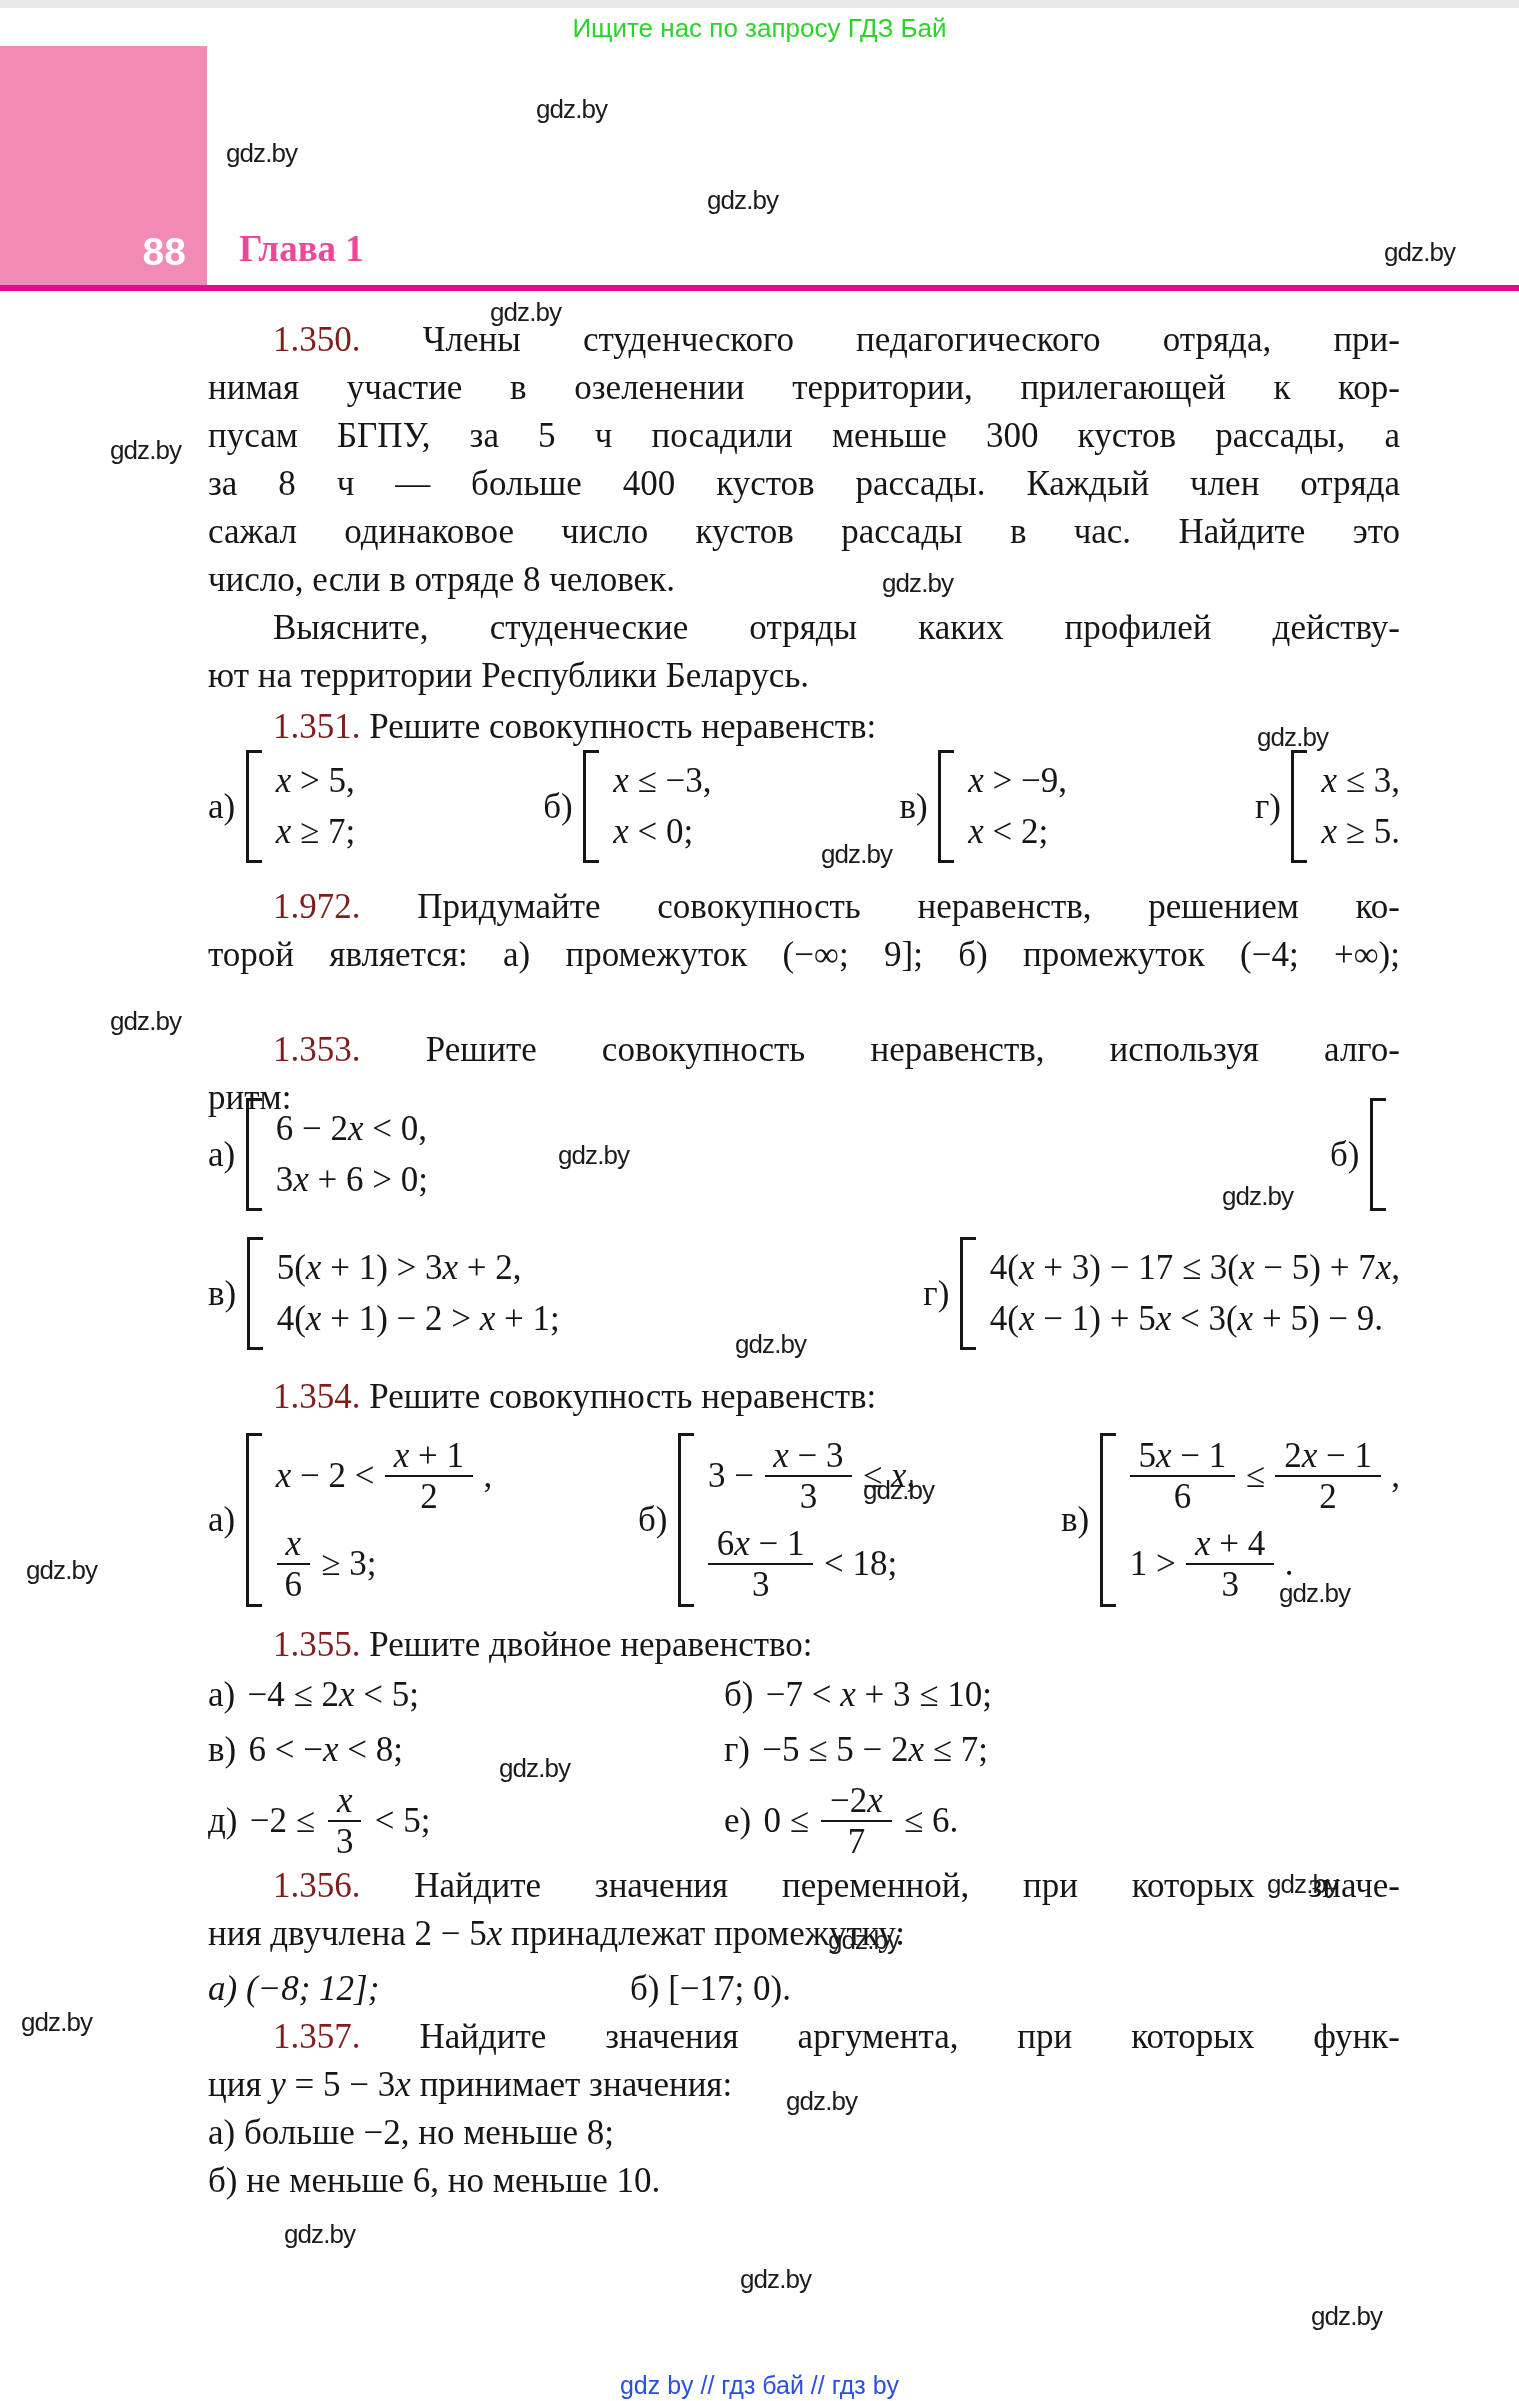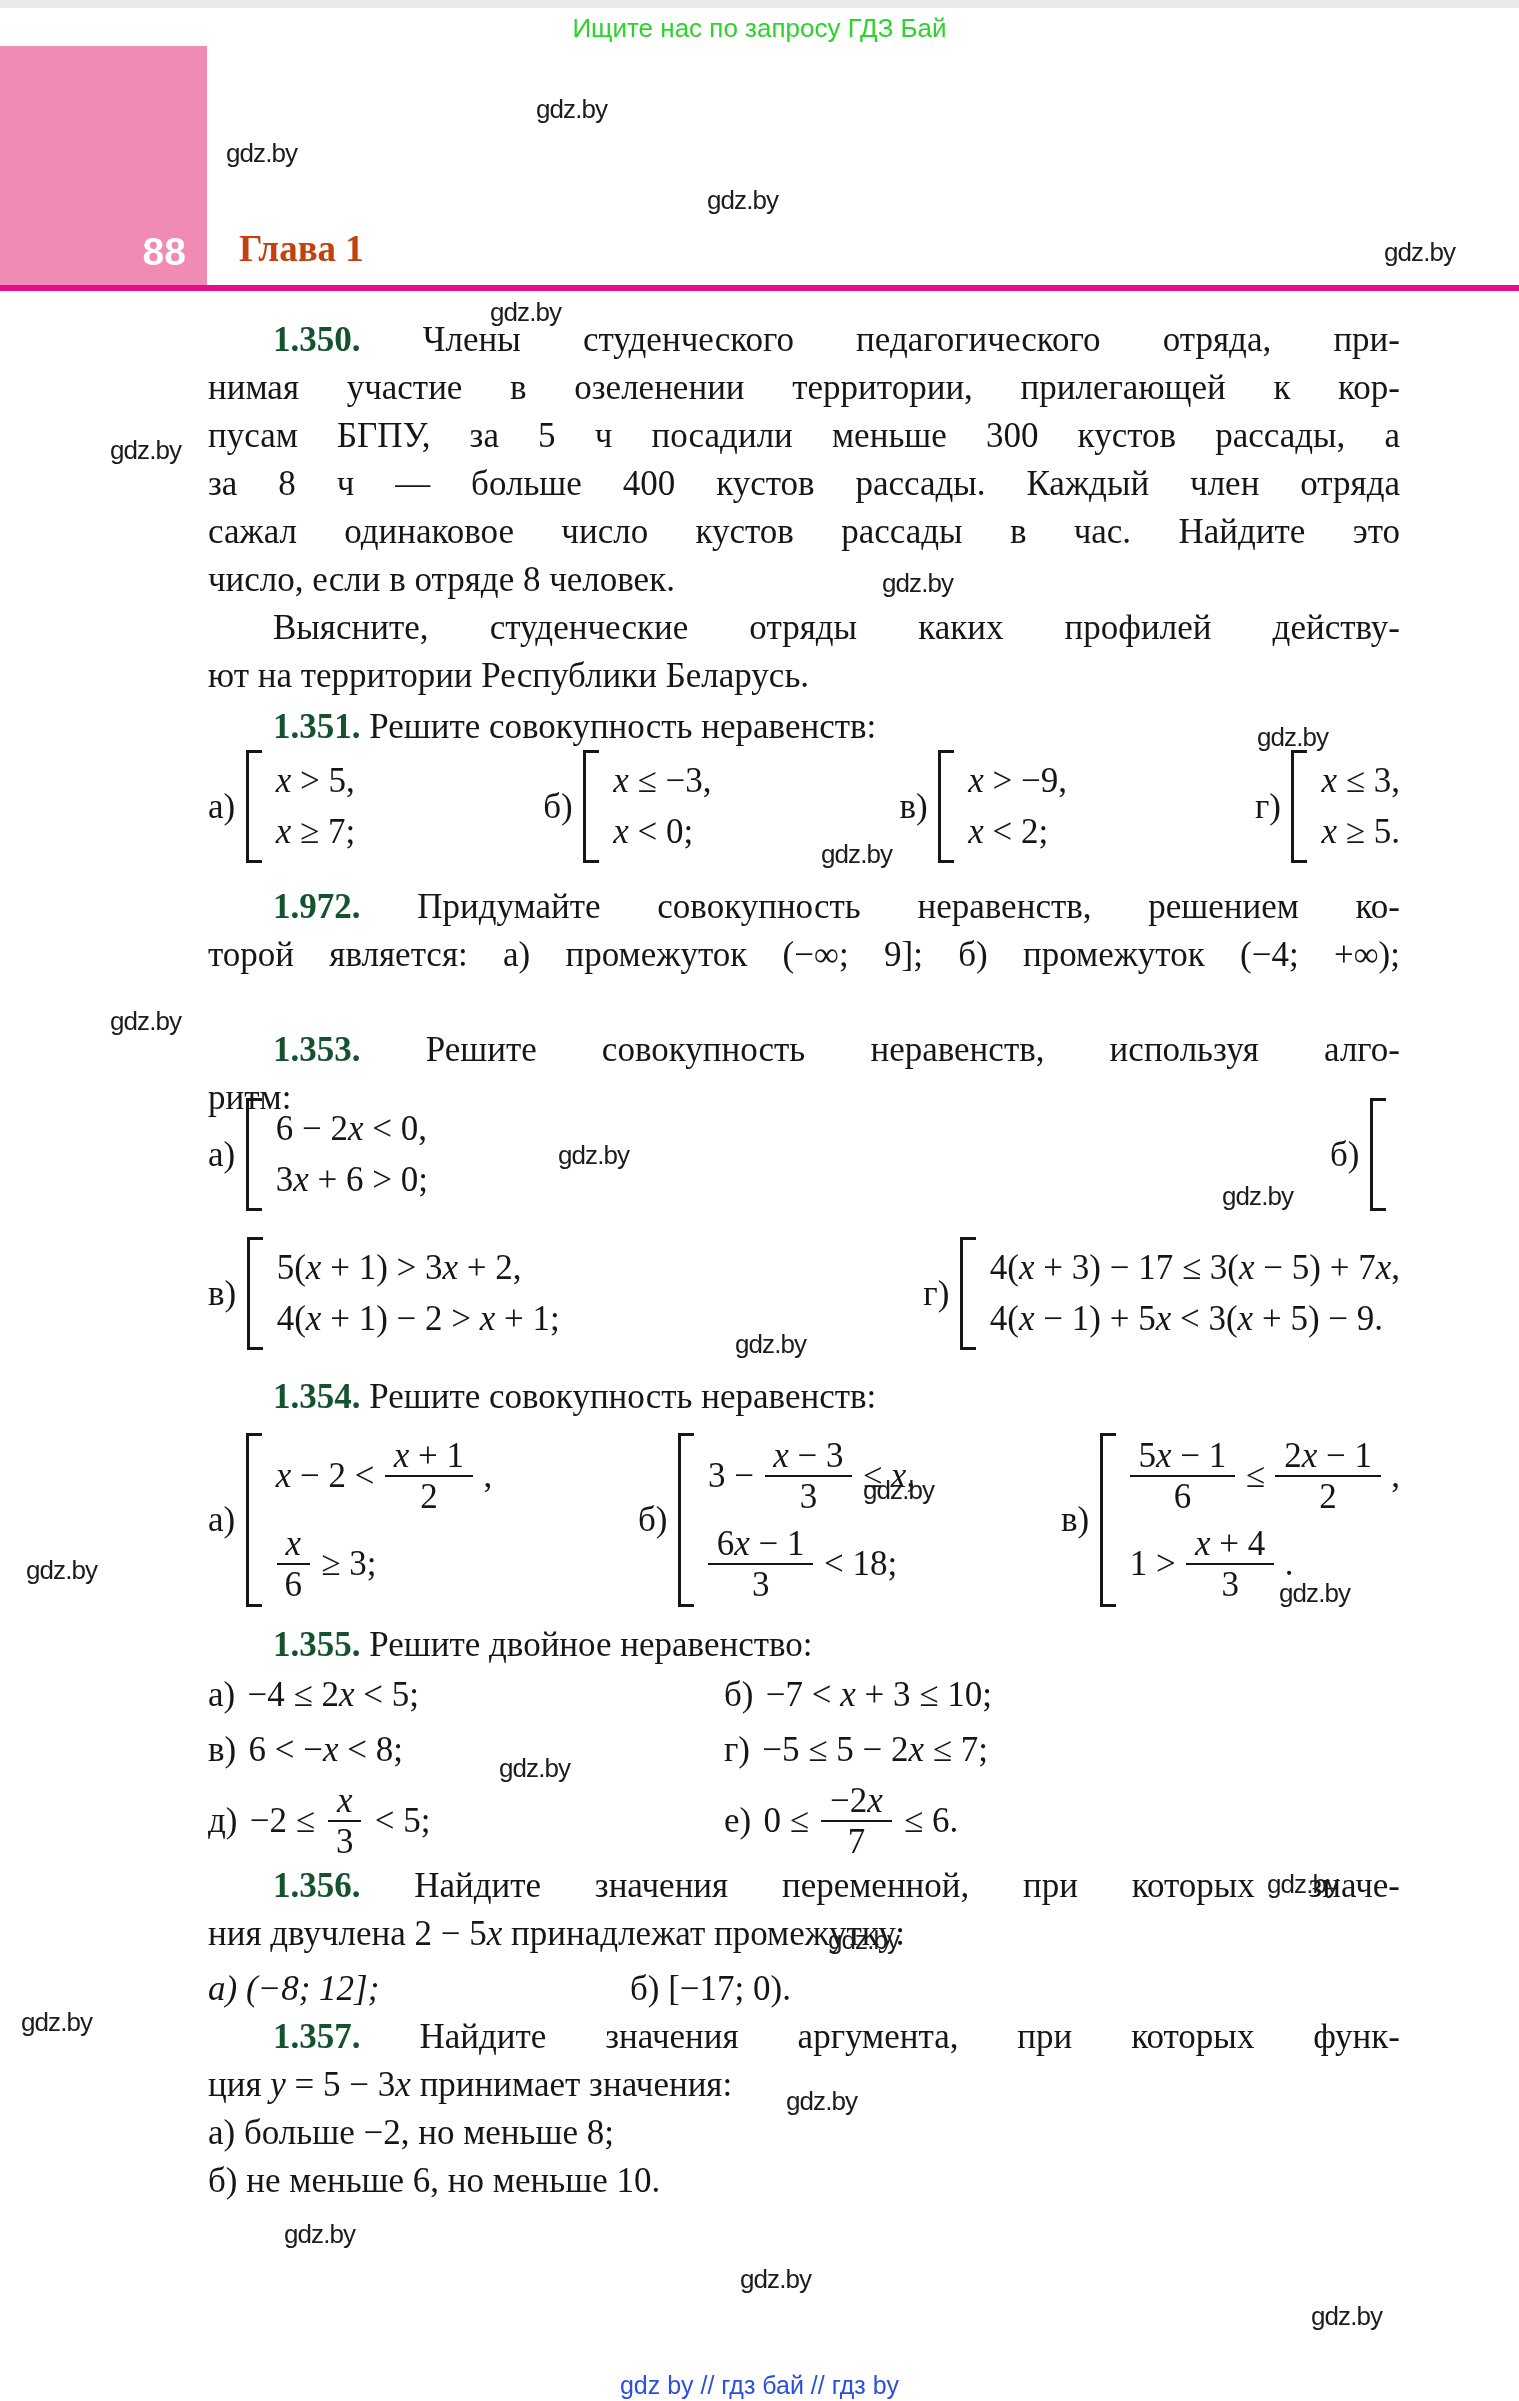--- a/index.html
+++ b/index.html
@@ -12,28 +12,28 @@
     position:absolute; top:5.3px; left:0; width:100%; text-align:center;
     font-family:"Liberation Sans","DejaVu Sans",sans-serif;
     font-size:26px; color:#2bd32b;
   }
   .pink { position:absolute; left:0; top:38px; width:207px; height:240px; background:#ef8bb5; }
   .pagenum {
     position:absolute; left:0; top:222px; width:186px; text-align:right;
     font-family:"Liberation Sans","DejaVu Sans",sans-serif;
     font-weight:bold; font-size:39px; color:#ffffff;
   }
-  .chapter { position:absolute; left:239px; top:219px; font-weight:bold; font-size:37px; color:#c2410c; }
+  .chapter { position:absolute; left:239px; top:219px; font-weight:bold; font-size:37px; color:#ec4899; }
   .rule { position:absolute; left:0; top:277px; width:1519px; height:6.1px; background:#e60b8a; }
 
   .blk { position:absolute; left:208px; width:1192px; font-size:35px; }
   .ln { line-height:48px; min-height:48px; }
   .just { text-align:justify; text-align-last:justify; }
   .ind { padding-left:65px; }
-  .pn { color:#14532d; font-weight:bold; }
+  .pn { color:#7f1d1d; font-weight:normal; }
 
   .row { display:flex; justify-content:space-between; }
   .row351 { padding-right:53px; }
   .row353ab { padding-right:175px; }
   .sys { display:flex; align-items:center; }
   .lbl { margin-right:10.5px; }
   .brk {
     align-self:stretch; width:13px;
     border:3.5px solid #161616; border-right:none; margin-right:14px;
   }

